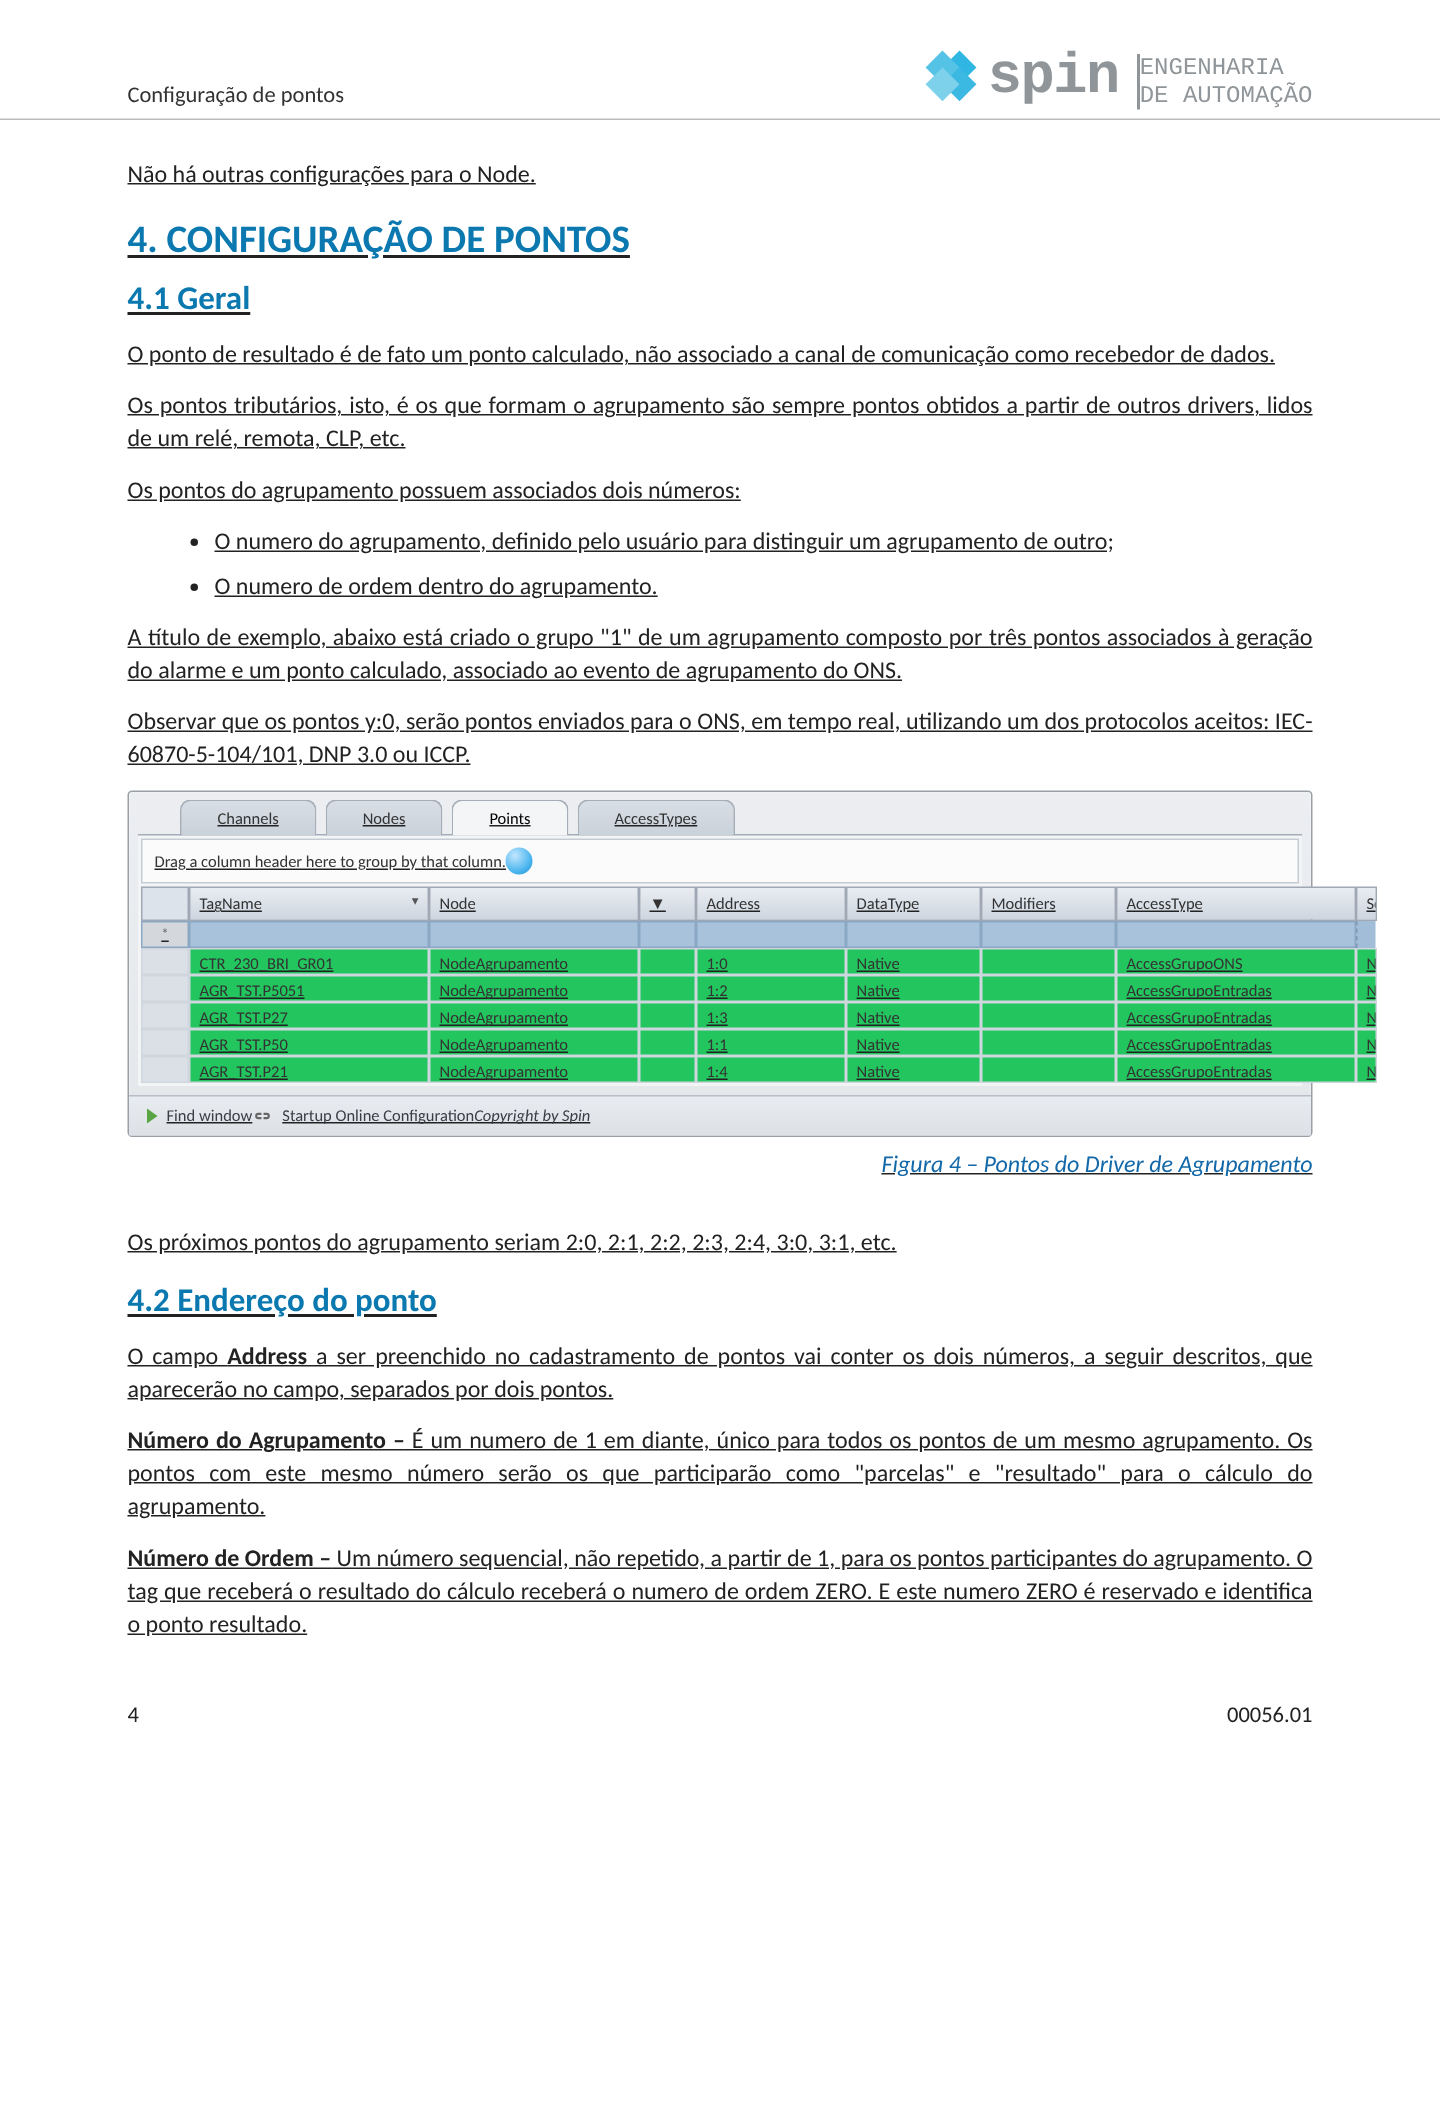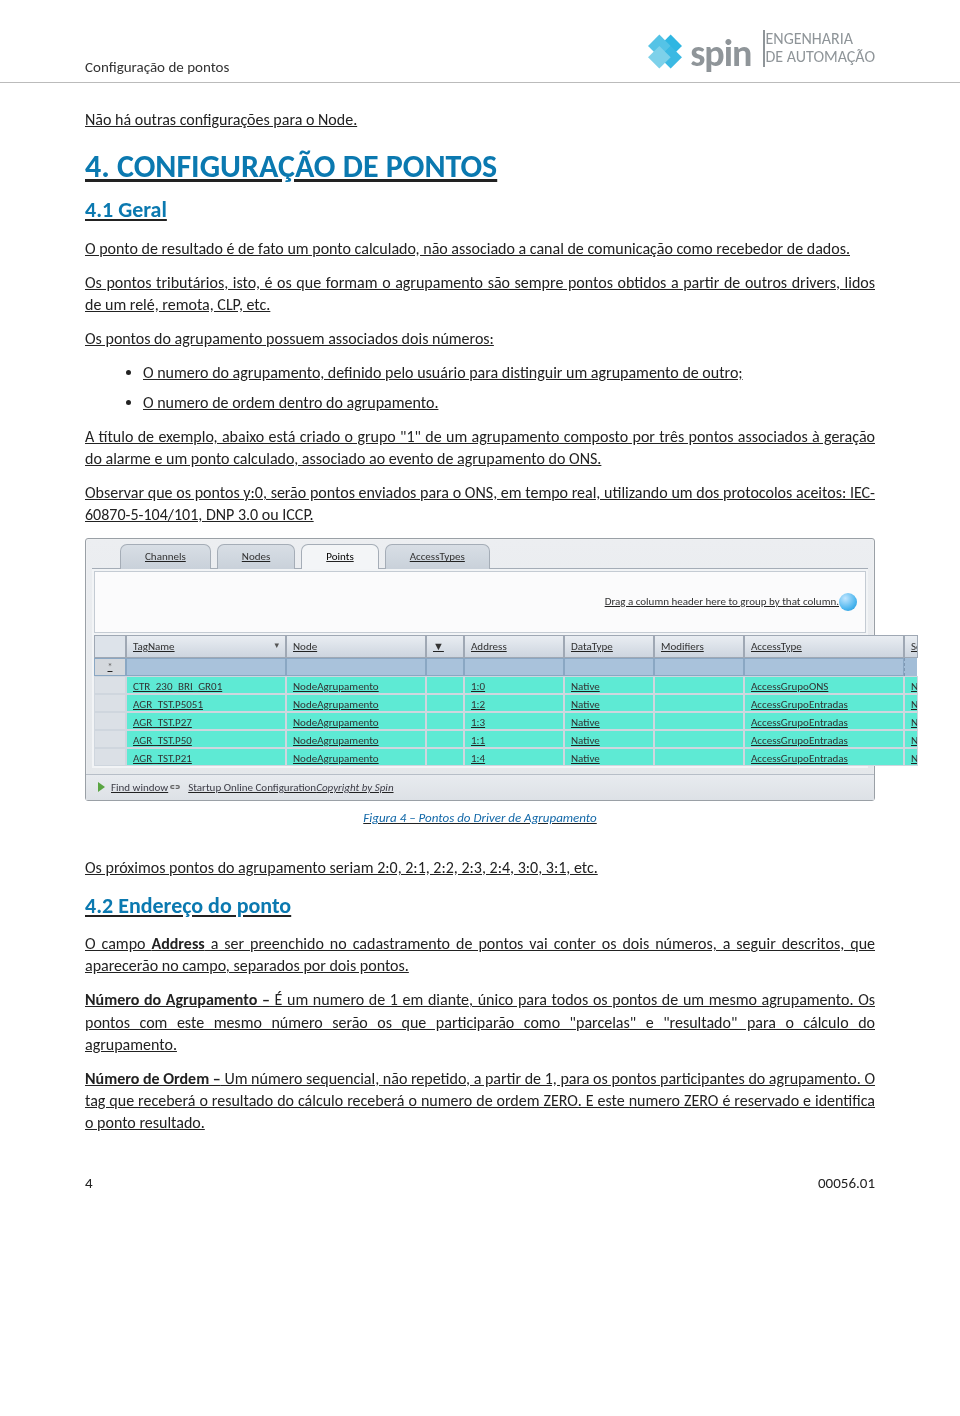--- a/index.html
+++ b/index.html
@@ -24,31 +24,31 @@
   .logo-wrap { display: flex; align-items: center; gap: 8px; }
   .logo-mark {
     width: 34px; height: 34px; position: relative;
     transform: rotate(45deg);
   }
   .logo-mark .sq { position:absolute; width:16px; height:16px; }
   .logo-mark .a { top:0; left:8px; background:#2fb6e2; }
   .logo-mark .b { top:8px; left:0; background:#55c3e6; }
   .logo-mark .c { top:8px; left:16px; background:#3bb9e3; }
   .logo-mark .d { top:16px; left:8px; background:#7dd1ea; }
-  .logo-text { display:flex; align-items:flex-start; gap:12px; }
+  .logo-text { display:flex; align-items:flex-end; gap:12px;font-family:Liberation Mono, monospace; }
   .logo-main { font-size: 38px; font-weight: 700; color:#8f9599; letter-spacing: -1px; }
   .logo-sub { font-size: 16px; color:#8f9599; border-left:2px solid #8f9599; line-height:1.15; }
   hr.top-rule { border:none; border-top:1px solid #bbb; margin: 0 -85px 26px -85px; }
   .body-text { font-size: 16px; line-height: 1.38; text-decoration: underline; }
   .body-text p { margin: 0 0 12px 0; text-align: justify; }
-  h2.sec { color:#0b79b0; font-size: 32px; font-weight:700; margin: 14px 0 6px 0; }
+  h2.sec { color:#0b79b0; font-size: 26px; font-weight:700; margin: 14px 0 6px 0; }
   h3.sub { color:#0b79b0; font-size: 22px; font-weight:700; margin: 6px 0 12px 0; }
   ul.b { margin: 0 0 12px 0; padding-left: 58px; }
   ul.b li { margin-bottom: 8px; text-align: justify; }
-  .fig-caption { text-align:center; color:#1268a8; font-style:italic; font-size:13px; margin: 8px 0 30px 0; }
+  .fig-caption { text-align:right; color:#1268a8; font-style:italic; font-size:16px; margin: 8px 0 30px 0; }
 
   
   .panel {
     width: 100%;
     border: 1px solid #9aa0a6;
     border-radius: 3px;
     background: linear-gradient(#eceef1, #e4e7ea);
     font-size: 11px;
     color: #333;
     box-shadow: inset 0 0 0 1px #fff3;
@@ -70,24 +70,24 @@
     color:#000;
     z-index: 2;
   }
   .panel-body {
     border-top: 1px solid #a5adb7;
     background: #f2f4f6;
     margin: 0 6px 6px 6px;
     padding: 2px;
   }
   .group-bar {
-    display:flex; align-items:center; justify-content:flex-end;
+    display:flex; align-items:center; justify-content:flex-start;
     background:#fbfbfc;
     border:1px solid #c4cbd3;
-    padding: 21px 8px;
+    padding: 5px 8px;
     margin-bottom: 2px;
   }
   .ball {
     width:18px; height:18px; border-radius:50%;
     background: radial-gradient(circle at 35% 30%, #c2e6ff 0%, #4fb7ef 60%, #1590d5 100%);
     display:inline-block;
   }
   .headers, .filter-row, .data-row {
     display:grid;
     grid-template-columns: 32px 160px 140px 38px 100px 90px 90px 160px 1fr;
@@ -107,21 +107,21 @@
     border:1px solid #8aa7c3;
     height:18px;
     padding: 1px 6px;
     font-size:10px;
   }
   .filter-row > div:first-child {
     background:#d4d8dd; color:#666; text-align:center;
   }
   .filter-row .dashed { border-style: dashed; border-color:#7f98b3; border-width:0 0 0 1px; background:#a2bdd7; }
   .data-row > div {
-    background:#5eead4;
+    background:#22c55e;
     border:1px solid #cfd6de;
     padding: 2px 6px;
     height:18px;
     white-space:nowrap;
     overflow:hidden;
     font-size:11px;
   }
   .data-row > div:first-child { background:#dbe0e6; }
   .chev { font-size:9px; color:#555; float:right; }
   .statusbar {

